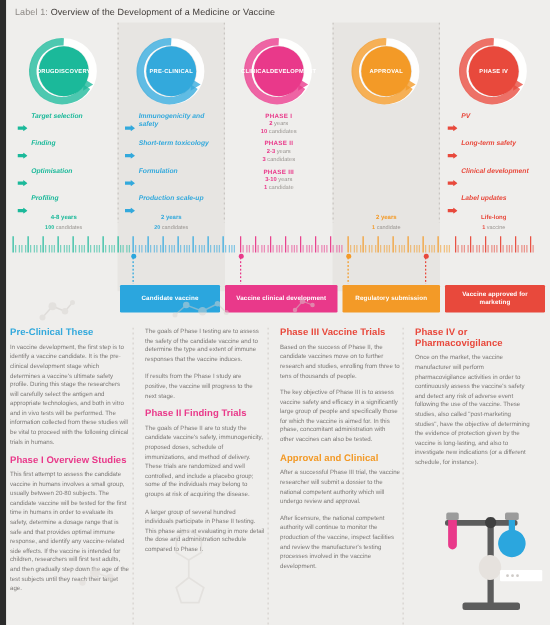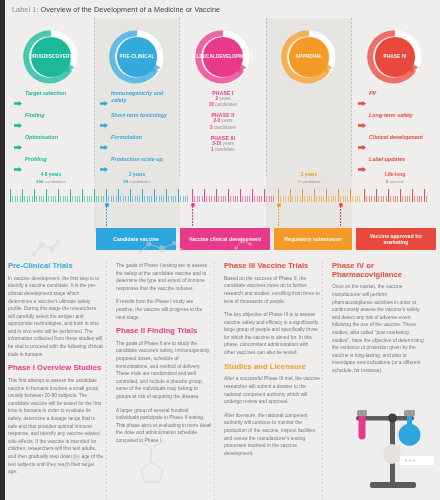--- a/index.html
+++ b/index.html
@@ -457,39 +457,39 @@
   <div class="bars" id="bars">
       <div class="bar" style="left: 96px; width: 80px; background: rgb(43, 166, 222);">Candidate vaccine</div>
       <div class="bar" style="left: 180px; width: 90px; background: rgb(233, 57, 138);">Vaccine clinical development</div>
       <div class="bar" style="left: 274px; width: 78px; background: rgb(243, 154, 39);">Regulatory submission</div>
       <div class="bar" style="left: 356px; width: 80px; background: rgb(232, 73, 60);">Vaccine approved for marketing</div>
     </div>
 
   <div class="cols" id="cols">
       <div class="tcol" style="left: 0px;">
         <div class="sep"></div>
-        <h3 class="sec" style="color: rgb(51, 169, 220);">Pre-Clinical Trials</h3>
+        <h3 class="sec" style="color: rgb(51, 169, 220);">Pre-Clinical These</h3>
         <p class="body">In vaccine development, the first step is to identify a vaccine candidate. It is the pre-clinical development stage which determines a vaccine's ultimate safety profile. During this stage the researchers will carefully select the antigen and appropriate technologies, and both in vitro and in vivo tests will be performed. The information collected from these studies will be vital to proceed with the following clinical trials in humans.</p>
         <h3 class="sec" style="color: rgb(233, 57, 138);">Phase I Overview Studies</h3>
         <p class="body">This first attempt to assess the candidate vaccine in humans involves a small group, usually between 20-80 subjects. The candidate vaccine will be tested for the first time in humans in order to evaluate its safety, determine a dosage range that is safe and that provides optimal immune response, and identify any vaccine-related side effects. If the vaccine is intended for children, researchers will first test adults, and then gradually step down the age of the test subjects until they reach their target age.</p>
       </div>
       <div class="tcol" style="left: 108px;">
         <div class="sep"></div>
         <p class="body">The goals of Phase I testing are to assess the safety of the candidate vaccine and to determine the type and extent of immune responses that the vaccine induces.</p>
         <p class="body">If results from the Phase I study are positive, the vaccine will progress to the next stage.</p>
         <h3 class="sec" style="color: rgb(233, 57, 138);">Phase II Finding Trials</h3>
         <p class="body">The goals of Phase II are to study the candidate vaccine's safety, immunogenicity, proposed doses, schedule of immunizations, and method of delivery. These trials are randomized and well controlled, and include a placebo group; some of the individuals may belong to groups at risk of acquiring the disease.</p>
         <p class="body">A larger group of several hundred individuals participate in Phase II testing. This phase aims at evaluating in more detail the dose and administration schedule compared to Phase I.</p>
       </div>
       <div class="tcol" style="left: 216px;">
         <div class="sep"></div>
         <h3 class="sec" style="color: rgb(232, 73, 60);">Phase III Vaccine Trials</h3>
         <p class="body">Based on the success of Phase II, the candidate vaccines move on to further research and studies, enrolling from three to tens of thousands of people.</p>
         <p class="body">The key objective of Phase III is to assess vaccine safety and efficacy in a significantly large group of people and specifically those for which the vaccine is aimed for. In this phase, concomitant administration with other vaccines can also be tested.</p>
-        <h3 class="sec" style="color: rgb(243, 154, 39);">Studies and Licensure</h3>
+        <h3 class="sec" style="color: rgb(243, 154, 39);">Approval and Clinical</h3>
         <p class="body">After a successful Phase III trial, the vaccine researcher will submit a dossier to the national competent authority which will undergo review and approval.</p>
         <p class="body">After licensure, the national competent authority will continue to monitor the production of the vaccine, inspect facilities and review the manufacturer's testing processes involved in the vaccine development.</p>
       </div>
       <div class="tcol" style="left: 324px;">
         <h3 class="sec" style="color: rgb(232, 73, 60);">Phase IV or Pharmacovigilance</h3>
         <p class="body">Once on the market, the vaccine manufacturer will perform pharmacovigilance activities in order to continuously assess the vaccine's safety and detect any risk of adverse event following the use of the vaccine. These studies, also called "post-marketing studies", have the objective of determining the evidence of protection given by the vaccine is long-lasting, and also to investigate new indications (or a different schedule, for instance).</p>
       </div>
     </div>
 
   <svg class="mol" style="left:28px;top:236px" width="36" height="24" viewBox="0 0 36 24">

